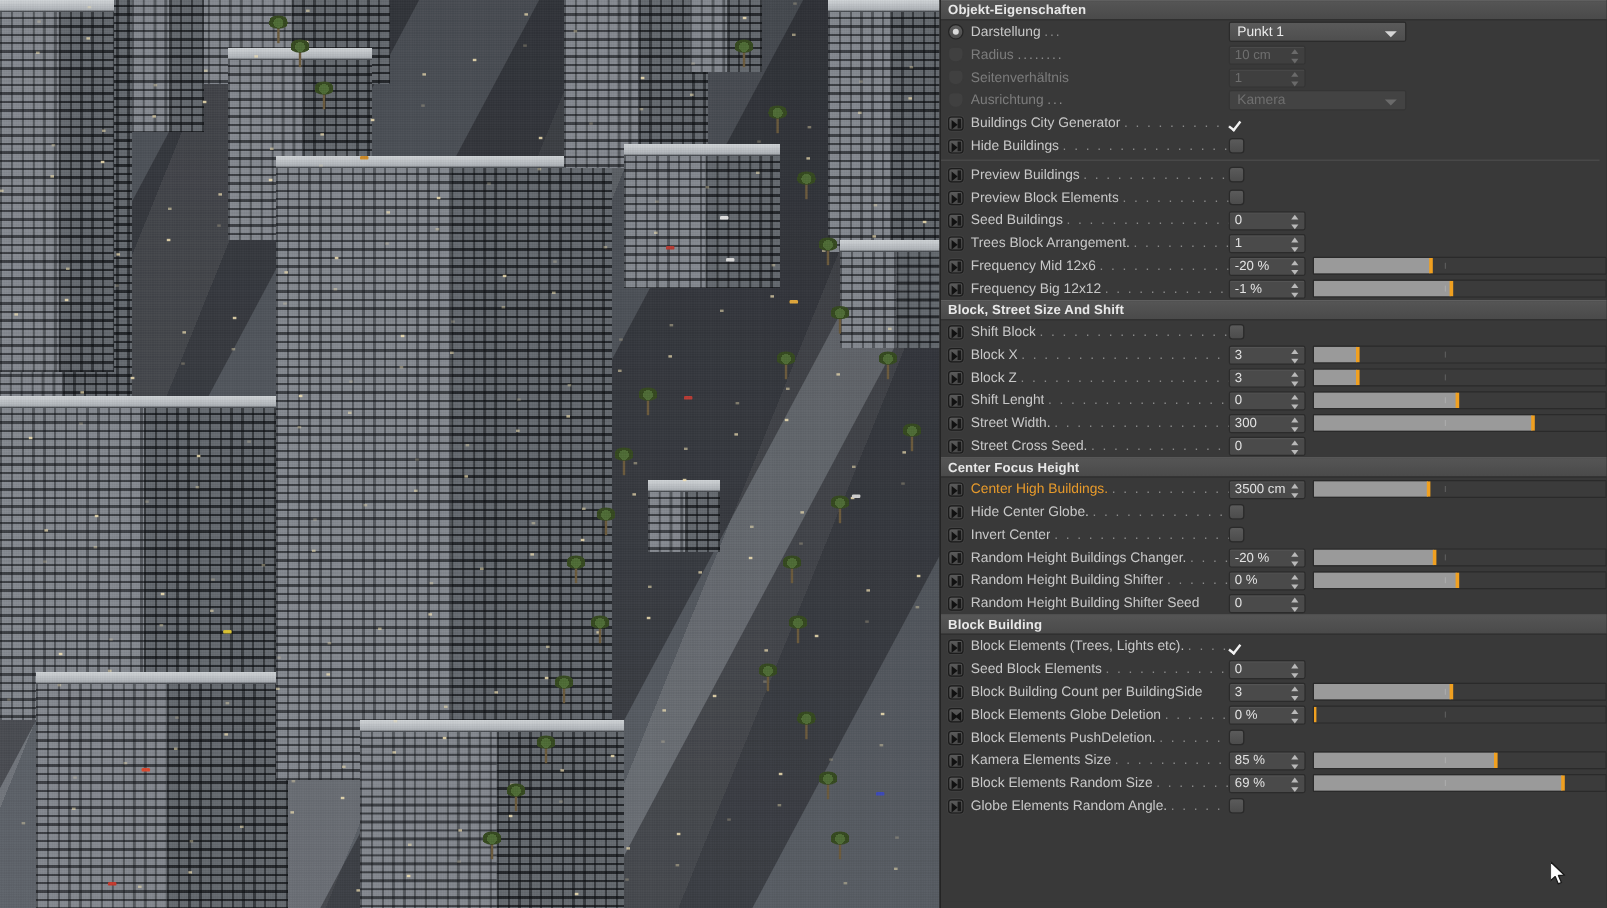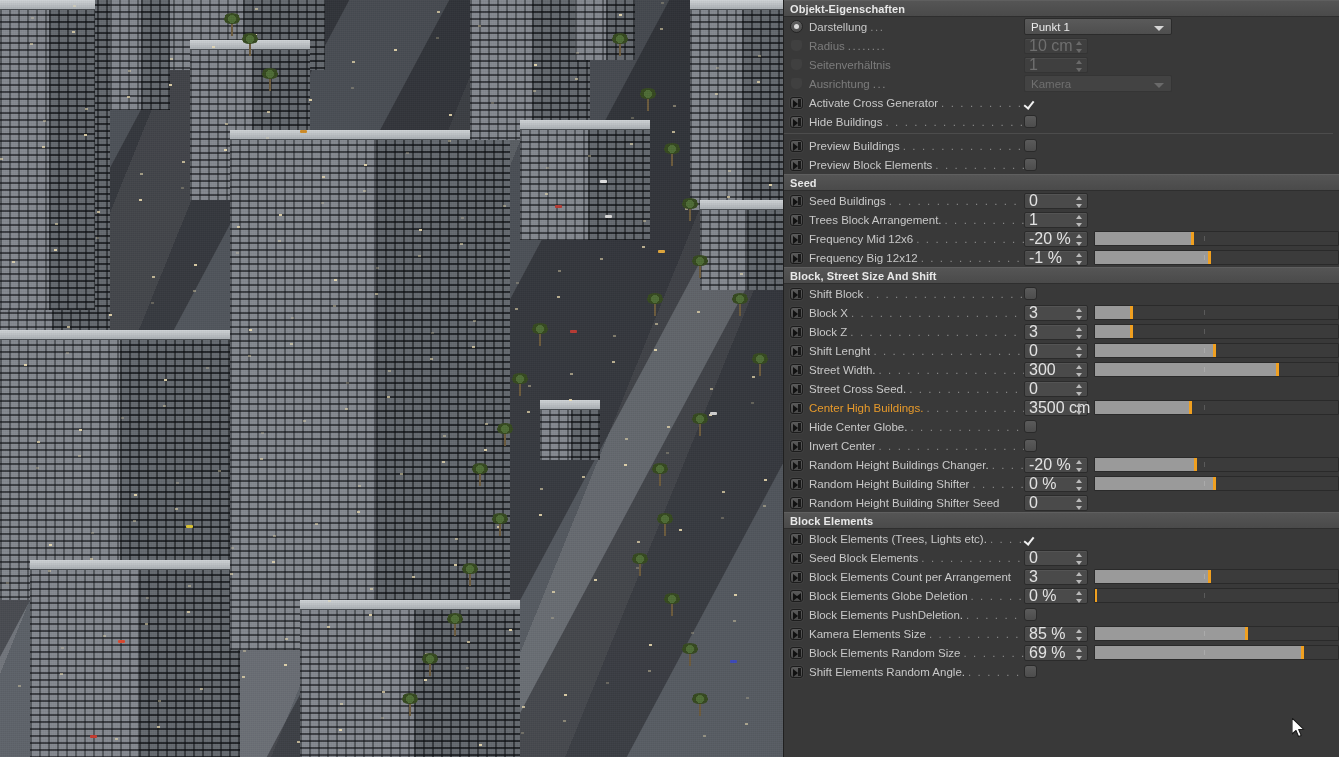--- a/index.html
+++ b/index.html
@@ -123,21 +123,21 @@
   .dots{ flex:1; overflow:hidden; white-space:nowrap; color:#8b8b8b; font-size:11.5px; margin-left:3px;
          letter-spacing:1.6px; }
 
   
   .numfield{
     width:64px;height:16px;flex:0 0 64px;
     background:#4a4a4a; border:1px solid #2b2b2b; border-radius:2px;
     display:flex;align-items:center; position:relative;
     box-shadow: inset 0 1px 0 rgba(255,255,255,0.06);
   }
-  .numfield span{ padding-left:4px; font-size:16px; color:#e2e2e2; white-space:nowrap; }
+  .numfield span{ padding-left:4px; font-size:11px; color:#e2e2e2; white-space:nowrap; }
   .numfield.dis{ background:#3f3f3f; border-color:#343434; }
   .numfield.dis span{ color:#6f6f6f; }
   .spin{position:absolute;right:4px;top:2px;width:7px;height:12px;}
   .spin::before,.spin::after{content:"";position:absolute;left:0;border-left:3px solid transparent;border-right:3px solid transparent;}
   .spin::before{top:0;border-bottom:4px solid #b9b9b9;}
   .spin::after{bottom:0;border-top:4px solid #b9b9b9;}
   .numfield.dis .spin::before{border-bottom-color:#6a6a6a;}
   .numfield.dis .spin::after{border-top-color:#6a6a6a;}
 
   .combo{
@@ -649,21 +649,21 @@
             <span class="lbl dim">Ausrichtung</span>
             <span class="dots">...</span>
           </div>
           <div class="combo dis">
             <span>Kamera</span>
           </div>
         </div>
         <div class="row">
           <div class="trk"></div>
           <div class="lblwrap">
-            <span class="lbl">Activate Cross Generator</span>
+            <span class="lbl">Buildings City Generator</span>
             <span class="dots">. . . . . . . . . . . . .</span>
           </div>
           <div class="tick"></div>
         </div>
         <div class="row">
           <div class="trk"></div>
           <div class="lblwrap">
             <span class="lbl">Hide Buildings</span>
             <span class="dots">. . . . . . . . . . . . . . . . . . .</span>
           </div>
@@ -679,21 +679,20 @@
           <div class="chk"></div>
         </div>
         <div class="row">
           <div class="trk"></div>
           <div class="lblwrap">
             <span class="lbl">Preview Block Elements</span>
             <span class="dots">. . . . . . . . . . . .</span>
           </div>
           <div class="chk"></div>
         </div>
-        <div class="sec-head">Seed</div>
         <div class="row">
           <div class="trk"></div>
           <div class="lblwrap">
             <span class="lbl">Seed Buildings</span>
             <span class="dots">. . . . . . . . . . . . . . . . . .</span>
           </div>
           <div class="numfield">
             <span>0</span>
             <span class="spin"></span>
           </div>
@@ -818,20 +817,21 @@
           <div class="trk"></div>
           <div class="lblwrap">
             <span class="lbl">Street Cross Seed.</span>
             <span class="dots">. . . . . . . . . . . . . . . . .</span>
           </div>
           <div class="numfield">
             <span>0</span>
             <span class="spin"></span>
           </div>
         </div>
+        <div class="sec-head">Center Focus Height</div>
         <div class="row">
           <div class="trk"></div>
           <div class="lblwrap">
             <span class="lbl hl">Center High Buildings.</span>
             <span class="dots">. . . . . . . . . . . . .</span>
           </div>
           <div class="numfield">
             <span>3500 cm</span>
             <span class="spin"></span>
           </div>
@@ -893,21 +893,21 @@
           <div class="trk"></div>
           <div class="lblwrap">
             <span class="lbl">Random Height Building Shifter Seed</span>
             <span class="dots"></span>
           </div>
           <div class="numfield">
             <span>0</span>
             <span class="spin"></span>
           </div>
         </div>
-        <div class="sec-head">Block Elements</div>
+        <div class="sec-head">Block Building</div>
         <div class="row">
           <div class="trk"></div>
           <div class="lblwrap">
             <span class="lbl">Block Elements (Trees, Lights etc).</span>
             <span class="dots">. . . . . .</span>
           </div>
           <div class="tick"></div>
         </div>
         <div class="row">
           <div class="trk"></div>
@@ -916,21 +916,21 @@
             <span class="dots">. . . . . . . . . . . . . . .</span>
           </div>
           <div class="numfield">
             <span>0</span>
             <span class="spin"></span>
           </div>
         </div>
         <div class="row">
           <div class="trk"></div>
           <div class="lblwrap">
-            <span class="lbl">Block Elements Count per Arrangement</span>
+            <span class="lbl">Block Building Count per BuildingSide</span>
             <span class="dots"></span>
           </div>
           <div class="numfield">
             <span>3</span>
             <span class="spin"></span>
           </div>
           <div class="slider">
             <div class="fill" style="width:47%"></div>
             <div class="mid" style="left:45%"></div>
             <div class="knob" style="left:calc(47% - 1px)"></div>
@@ -988,21 +988,21 @@
           </div>
           <div class="slider">
             <div class="fill" style="width:85%"></div>
             <div class="mid" style="left:45%"></div>
             <div class="knob" style="left:calc(85% - 1px)"></div>
           </div>
         </div>
         <div class="row">
           <div class="trk"></div>
           <div class="lblwrap">
-            <span class="lbl">Shift Elements Random Angle.</span>
+            <span class="lbl">Globe Elements Random Angle.</span>
             <span class="dots">. . . . . . . .</span>
           </div>
           <div class="chk"></div>
         </div>
       </div>
     <div class="botfill"></div>
   </div>
 
   <svg id="cursor" viewBox="0 0 14 21" style="left: 1292px; top: 718px;">
     <polygon points="0,0 0,16 4,12.5 6.6,18.6 9.2,17.4 6.7,11.6 11.8,11.3" fill="#ffffff" stroke="#1a1a1a" stroke-width="1.1" stroke-linejoin="round"></polygon>

